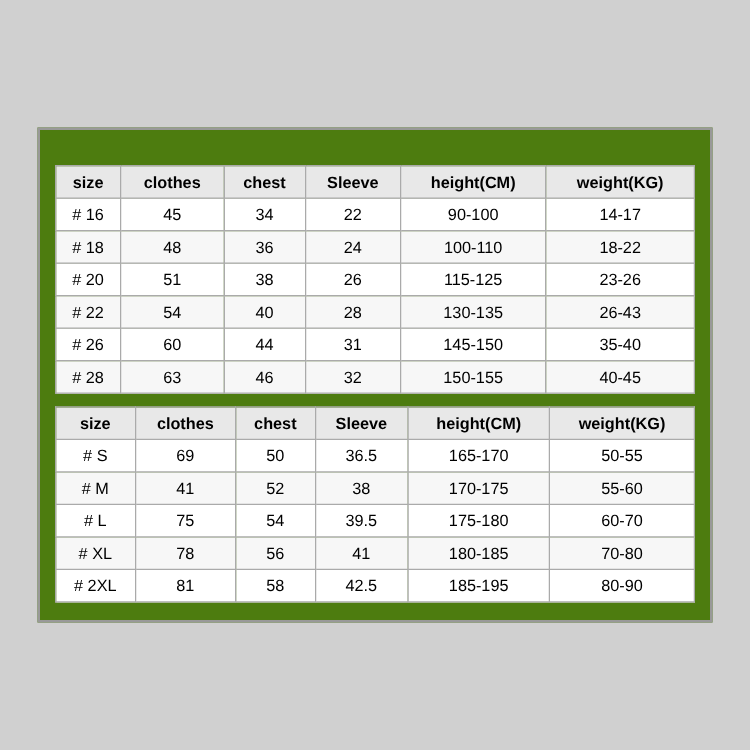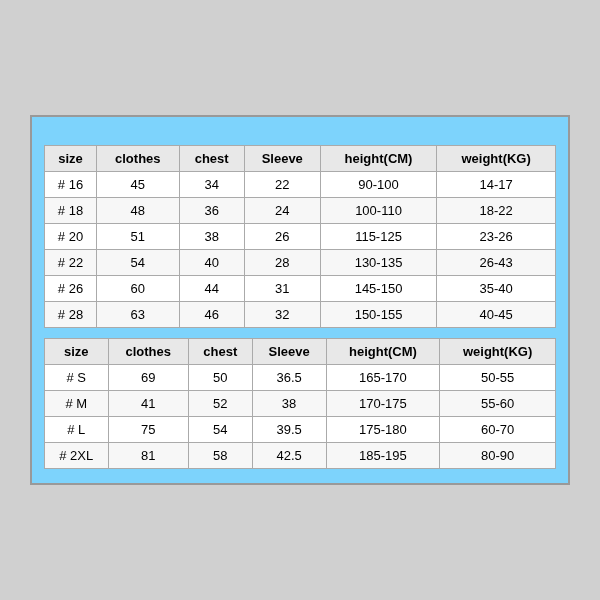--- a/index.html
+++ b/index.html
@@ -6,21 +6,21 @@
     body {
       background: #d0d0d0;
       display: flex;
       justify-content: center;
       align-items: center;
       width: 600px;
       height: 600px;
       font-family: Arial, sans-serif;
     }
     .card {
-      background: #7dd3fc;
+      background: #4d7c0f;
       border: 2px solid #999;
       width: 540px;
       padding: 10px 12px 14px;
     }
     .title {
       text-align: center;
       font-size: 22px;
       font-weight: bold;
       padding: 8px 0 10px;
       letter-spacing: 1px;
@@ -153,20 +153,28 @@
         </tr>
         <tr>
           <td># L</td>
           <td>75</td>
           <td>54</td>
           <td>39.5</td>
           <td>175-180</td>
           <td>60-70</td>
         </tr>
         <tr>
+          <td># XL</td>
+          <td>78</td>
+          <td>56</td>
+          <td>41</td>
+          <td>180-185</td>
+          <td>70-80</td>
+        </tr>
+        <tr>
           <td># 2XL</td>
           <td>81</td>
           <td>58</td>
           <td>42.5</td>
           <td>185-195</td>
           <td>80-90</td>
         </tr>
       </tbody>
   </table>
 </div>

